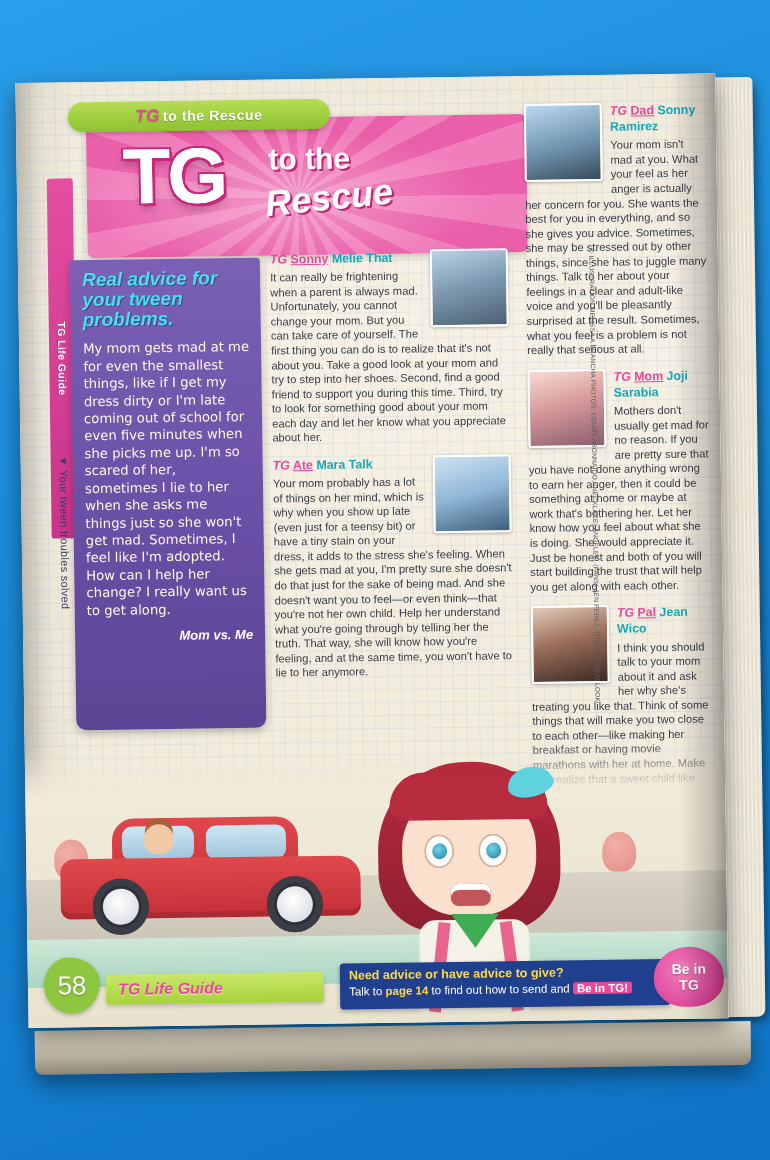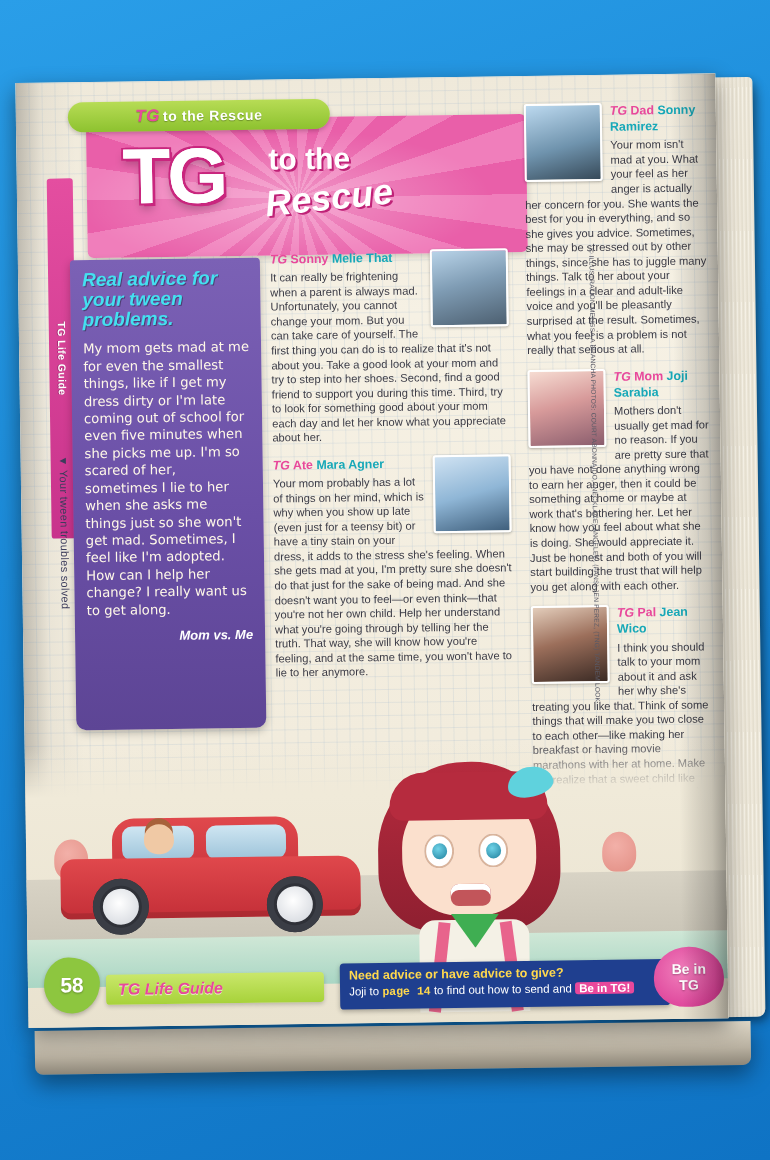--- a/index.html
+++ b/index.html
@@ -249,21 +249,21 @@
   .col-mid { left: 252px; top: 172px; width: 238px; }
   .col-right { left: 508px; top: 28px; width: 182px; }
 
   .entry { margin-bottom: 12px; }
   .entry-head {
     font-weight: bold;
     font-size: 12.4px;
     margin-bottom: 3px;
   }
   .tg-pink { color: #e8489b; font-style: italic; }
-  .role-pink { color: #e8489b; }
+  .role-pink { color: #e8489b; text-decoration: underline; }
   .name-teal { color: #17a8b8; }
   .entry-body { text-align: left; }
 
   .photo {
     width: 74px;
     height: 74px;
     border-radius: 3px;
     border: 2px solid #fff;
     box-shadow: 0 1px 3px rgba(0,0,0,0.3);
     float: right;
@@ -503,22 +503,22 @@
     border-radius: 44% 56% 50% 50% / 50% 45% 55% 50%;
     box-shadow: 0 2px 4px rgba(0,0,0,0.25);
   }
   .page-num .num {
     position: absolute;
     inset: 0;
     display: flex;
     align-items: center;
     justify-content: center;
     color: #fff;
-    font-size: 21px;
-    font-weight: bold;
+    font-size: 26px;
+    font-weight: normal;
     text-shadow: 0 1px 2px rgba(0,0,0,0.3);
   }
   .footer-tag {
     position: absolute;
     left: 78px;
     bottom: 22px;
     width: 218px;
     height: 30px;
     background: linear-gradient(180deg, #c9e76a 0%, #a7d23a 100%);
     border-radius: 4px;
@@ -551,21 +551,21 @@
     font-size: 12.5px;
     font-weight: bold;
     color: #ffd84d;
     line-height: 1.25;
   }
   .cta-line2 {
     font-size: 11.5px;
     color: #ffffff;
     line-height: 1.3;
   }
-  .cta-line2 b { color: #ffd84d; font-family: Liberation Mono, monospace; }
+  .cta-line2 b { color: #ffd84d; }
   .cta-chip {
     background: #e8489b;
     color: #fff;
     font-weight: bold;
     padding: 0 4px;
     border-radius: 3px;
     margin-top: 27px;
   }
   .be-in-tg {
     position: absolute;
@@ -681,21 +681,21 @@
             <span class="name-teal">Melie That</span>
           </div>
           <div class="entry-body">It can really be frightening when a parent is always mad. Unfortunately, you cannot change your mom. But you can take care of yourself. The first thing you can do is to realize that it's not about you. Take a good look at your mom and try to step into her shoes. Second, find a good friend to support you during this time. Third, try to look for something good about your mom each day and let her know what you appreciate about her.</div>
         </div>
 
         <div class="entry">
           <div class="photo p3"></div>
           <div class="entry-head">
             <span class="tg-pink">TG</span>
             <span class="role-pink">Ate</span>
-            <span class="name-teal">Mara Agner</span>
+            <span class="name-teal">Mara Talk</span>
           </div>
           <div class="entry-body">Your mom probably has a lot of things on her mind, which is why when you show up late (even just for a teensy bit) or have a tiny stain on your dress, it adds to the stress she's feeling. When she gets mad at you, I'm pretty sure she doesn't do that just for the sake of being mad. And she doesn't want you to feel—or even think—that you're not her own child. Help her understand what you're going through by telling her the truth. That way, she will know how you're feeling, and at the same time, you won't have to lie to her anymore.</div>
         </div>
 
       </div>
 
       <div class="col col-right">
 
         <div class="entry">
           <div class="photo p4 photo-left"></div>
@@ -767,21 +767,21 @@
         <div class="page-num">
           <div class="flower"></div>
           <div class="num">58</div>
         </div>
         <div class="footer-tag">
           <span>TG Life Guide</span>
         </div>
         <div class="footer-cta">
           <div class="cta-line1">Need advice or have advice to give?</div>
           <div class="cta-line2">
-            <span>Joji to </span><b>page 14</b><span> to find out how to send and </span><span class="cta-chip">Be in TG!</span>
+            <span>Talk to </span><b>page 14</b><span> to find out how to send and </span><span class="cta-chip">Be in TG!</span>
           </div>
         </div>
         <div class="be-in-tg">
           <div>Be in</div>
           <div>TG</div>
         </div>
       </div>
 
       <div class="gutter"></div>
     </div>

